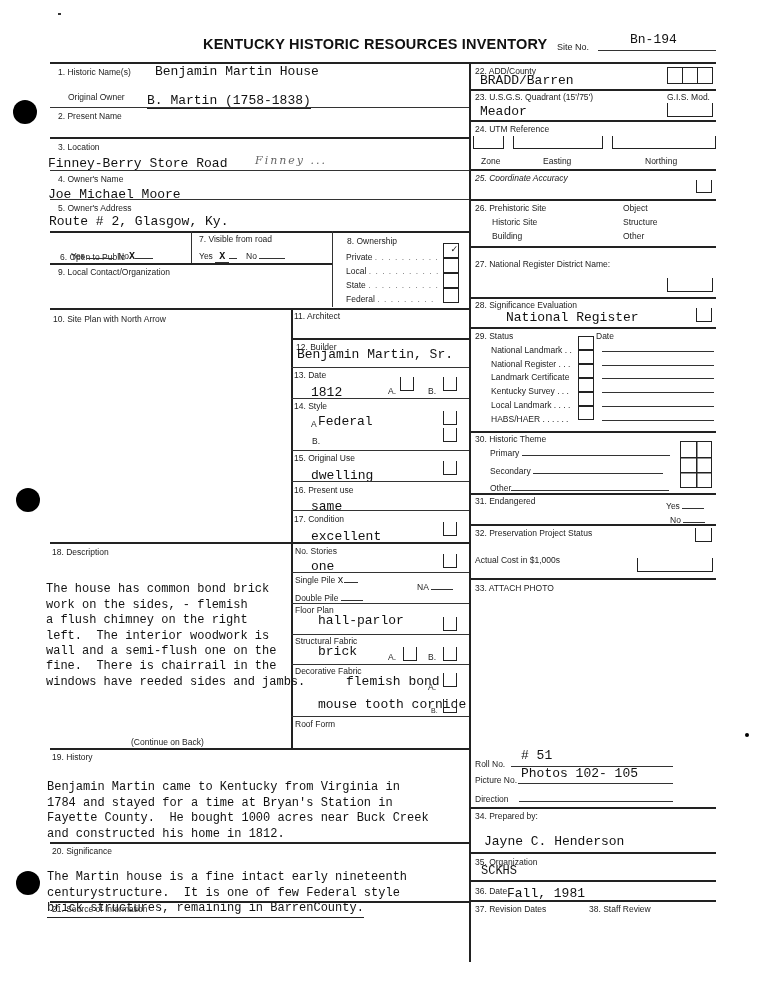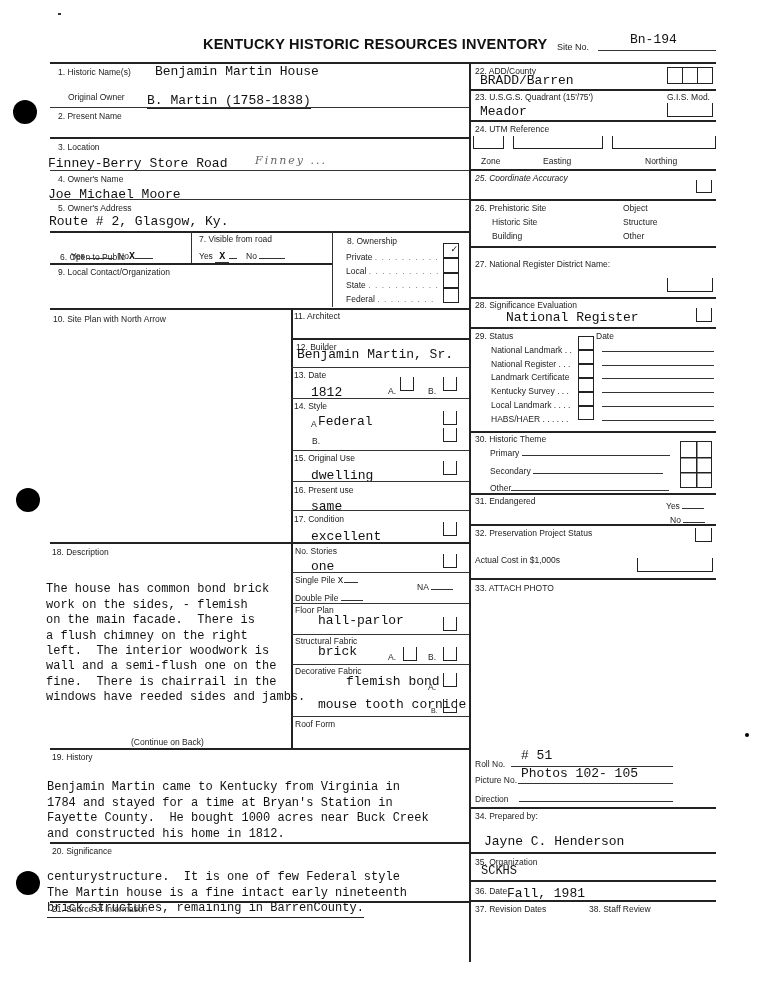--- a/index.html
+++ b/index.html
@@ -122,21 +122,21 @@
 <div class="hthin" style="left:291px;top:510px;width:178px;"></div>
 
 <div class="abs lbl" style="left:294px;top:514px;">17. Condition</div>
 <div class="abs typed" style="left:311px;top:529px;">excellent</div>
 <div class="cbox" style="left:443px;top:522px;width:14px;height:14px;"></div>
 
 <div class="hline" style="left:50px;top:542px;width:419px;"></div>
 
 <div class="abs lbl" style="left:52px;top:547px;">18. Description</div>
 <div class="abs para" style="left:46px;top:567px;">
-<div>The house has common bond brick</div><div>work on the sides, - flemish</div><div>on the main facade.  There is</div><div>a flush chimney on the right</div><div>left.  The interior woodwork is</div><div>wall and a semi-flush one on the</div><div>fine.  There is chairrail in the</div><div>windows have reeded sides and jambs.</div>
+<div>The house has common bond brick</div><div>work on the sides, - flemish</div><div>a flush chimney on the right</div><div>left.  The interior woodwork is</div><div>wall and a semi-flush one on the</div><div>fine.  There is chairrail in the</div><div>windows have reeded sides and jambs.</div>
 </div>
 <div class="abs lbl" style="left:131px;top:737px;">(Continue on Back)</div>
 
 <div class="abs lbl" style="left:295px;top:546px;">No. Stories</div>
 <div class="abs typed" style="left:311px;top:559px;">one</div>
 <div class="cbox" style="left:443px;top:554px;width:14px;height:14px;"></div>
 <div class="hthin" style="left:291px;top:572px;width:178px;"></div>
 
 <div class="abs lbl" style="left:295px;top:575px;"><span>Single Pile</span> <span class="typed" style="font-size:10px;">x</span><span class="blank" style="width:14px;"></span></div>
 <div class="abs lbl" style="left:417px;top:582px;"><span>NA</span> <span class="blank" style="width:22px;"></span></div>
@@ -170,21 +170,21 @@
 <div class="hline" style="left:50px;top:748px;width:419px;"></div>
 
 <div class="abs lbl" style="left:52px;top:752px;">19. History</div>
 <div class="abs para" style="left:47px;top:765px;">
 <div>Benjamin Martin came to Kentucky from Virginia in</div><div>1784 and stayed for a time at Bryan's Station in</div><div>Fayette County.  He bought 1000 acres near Buck Creek</div><div>and constructed his home in 1812.</div>
 </div>
 
 <div class="hline" style="left:50px;top:842px;width:419px;"></div>
 <div class="abs lbl" style="left:52px;top:846px;">20. Significance</div>
 <div class="abs para" style="left:47px;top:855px;">
-<div>centurystructure.  It is one of few Federal style</div><div>The Martin house is a fine intact early nineteenth</div><div class="uline" style="display:inline-block;">brick structures, remaining in BarrenCounty.</div>
+<div>The Martin house is a fine intact early nineteenth</div><div>centurystructure.  It is one of few Federal style</div><div class="uline" style="display:inline-block;">brick structures, remaining in BarrenCounty.</div>
 </div>
 
 <div class="hline" style="left:50px;top:901px;width:419px;"></div>
 <div class="abs lbl" style="left:52px;top:904px;">21. Source of Information</div>
 
 <div class="abs lbl" style="left:475px;top:66px;">22. ADD/County</div>
 <div class="abs typed" style="left:480px;top:73px;">BRADD/Barren</div>
 <div class="sbox" style="left:667px;top:67px;width:16px;height:17px;"></div>
 <div class="sbox" style="left:682px;top:67px;width:16px;height:17px;"></div>
 <div class="sbox" style="left:697px;top:67px;width:16px;height:17px;"></div>

